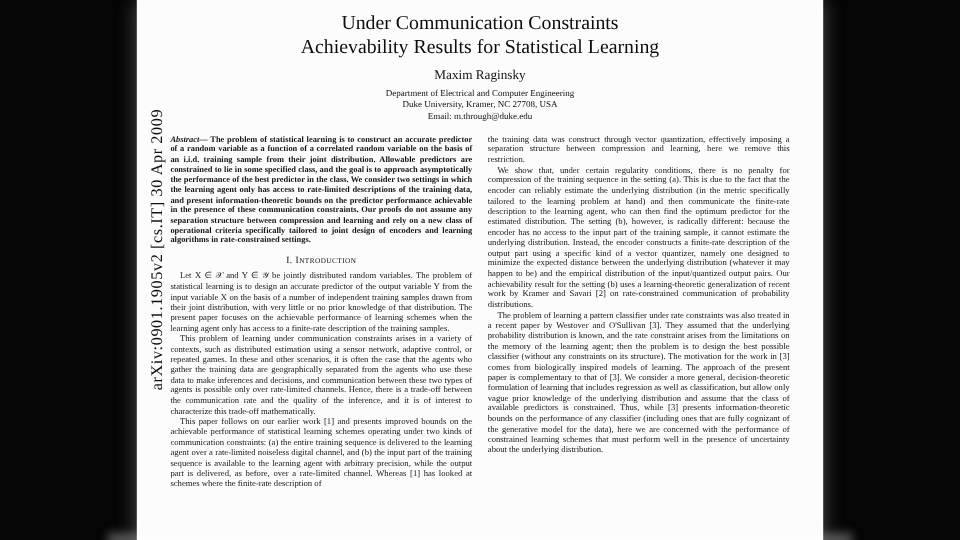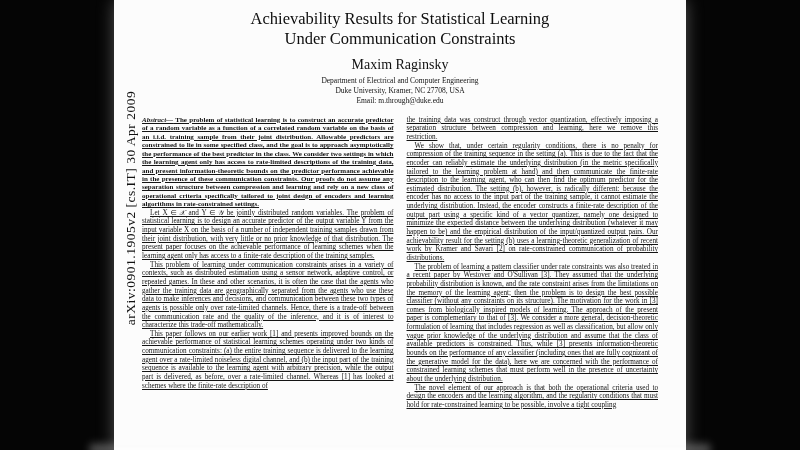--- a/index.html
+++ b/index.html
@@ -40,37 +40,37 @@
     text-align: center;
     font-size: 16.5px;
     line-height: 1.22;
     color: #0d0d0d;
   }
   .author-block {
     margin-top: 7px;
     text-align: center;
     line-height: 1.3;
   }
-  .author-name { font-size: 14px; margin-bottom: 2px; }
+  .author-name { font-size: 11px; margin-bottom: 2px; }
   .affil { font-size: 7.5px; }
   .cols {
     display: flex;
     gap: 13px;
     padding: 10px 28px 0 28px;
   }
   .col {
     flex: 1 1 0;
     min-width: 0;
     font-size: 7.2px;
     line-height: 1.2;
     text-align: justify;
     hyphens: auto;
     color: #141414;
   }
-  .col p { margin: 0; text-indent: 8px; text-decoration: underline; }
+  .col p { margin: 0; text-indent: 8px; }
   .col p.no-indent { text-indent: 0; }
   .abstract {
     font-weight: bold;
     font-size: 7px;
     line-height: 1.21;
   }
   .abstract-label { font-style: italic; }
   .sec-heading {
     margin: 7px 0 5px;
     text-align: center;
@@ -84,47 +84,47 @@
 </head>
 <body>
 
 <div class="stage">
 
   <div class="paper">
 
     <div class="arxiv-stamp">arXiv:0901.1905v2  [cs.IT]  30 Apr 2009</div>
 
     <div class="title">
+      <div>Under Communication Constraints</div>
       <div>Achievability Results for Statistical Learning</div>
-      <div>Under Communication Constraints</div>
     </div>
 
     <div class="author-block">
       <div class="author-name">Maxim Raginsky</div>
       <div class="affil">Department of Electrical and Computer Engineering</div>
       <div class="affil">Duke University, Kramer, NC 27708, USA</div>
       <div class="affil">Email: m.through@duke.edu</div>
     </div>
 
     <div class="cols">
 
       <div class="col">
         <p class="abstract no-indent">
           <span class="abstract-label">Abstract—</span><span> The problem of statistical learning is to construct an accurate predictor of a random variable as a function of a correlated random variable on the basis of an i.i.d. training sample from their joint distribution. Allowable predictors are constrained to lie in some specified class, and the goal is to approach asymptotically the performance of the best predictor in the class. We consider two settings in which the learning agent only has access to rate-limited descriptions of the training data, and present information-theoretic bounds on the predictor performance achievable in the presence of these communication constraints. Our proofs do not assume any separation structure between compression and learning and rely on a new class of operational criteria specifically tailored to joint design of encoders and learning algorithms in rate-constrained settings.</span>
         </p>
+        <h2 class="sec-heading">I. Introduction</h2>
         <p>Let X ∈ 𝒳 and Y ∈ 𝒴 be jointly distributed random variables. The problem of statistical learning is to design an accurate predictor of the output variable Y from the input variable X on the basis of a number of independent training samples drawn from their joint distribution, with very little or no prior knowledge of that distribution. The present paper focuses on the achievable performance of learning schemes when the learning agent only has access to a finite-rate description of the training samples.</p>
         <p>This problem of learning under communication constraints arises in a variety of contexts, such as distributed estimation using a sensor network, adaptive control, or repeated games. In these and other scenarios, it is often the case that the agents who gather the training data are geographically separated from the agents who use these data to make inferences and decisions, and communication between these two types of agents is possible only over rate-limited channels. Hence, there is a trade-off between the communication rate and the quality of the inference, and it is of interest to characterize this trade-off mathematically.</p>
         <p>This paper follows on our earlier work [1] and presents improved bounds on the achievable performance of statistical learning schemes operating under two kinds of communication constraints: (a) the entire training sequence is delivered to the learning agent over a rate-limited noiseless digital channel, and (b) the input part of the training sequence is available to the learning agent with arbitrary precision, while the output part is delivered, as before, over a rate-limited channel. Whereas [1] has looked at schemes where the finite-rate description of</p>
       </div>
 
       <div class="col">
         <p class="no-indent">the training data was construct through vector quantization, effectively imposing a separation structure between compression and learning, here we remove this restriction.</p>
         <p>We show that, under certain regularity conditions, there is no penalty for compression of the training sequence in the setting (a). This is due to the fact that the encoder can reliably estimate the underlying distribution (in the metric specifically tailored to the learning problem at hand) and then communicate the finite-rate description to the learning agent, who can then find the optimum predictor for the estimated distribution. The setting (b), however, is radically different: because the encoder has no access to the input part of the training sample, it cannot estimate the underlying distribution. Instead, the encoder constructs a finite-rate description of the output part using a specific kind of a vector quantizer, namely one designed to minimize the expected distance between the underlying distribution (whatever it may happen to be) and the empirical distribution of the input/quantized output pairs. Our achievability result for the setting (b) uses a learning-theoretic generalization of recent work by Kramer and Savari [2] on rate-constrained communication of probability distributions.</p>
         <p>The problem of learning a pattern classifier under rate constraints was also treated in a recent paper by Westover and O'Sullivan [3]. They assumed that the underlying probability distribution is known, and the rate constraint arises from the limitations on the memory of the learning agent; then the problem is to design the best possible classifier (without any constraints on its structure). The motivation for the work in [3] comes from biologically inspired models of learning. The approach of the present paper is complementary to that of [3]. We consider a more general, decision-theoretic formulation of learning that includes regression as well as classification, but allow only vague prior knowledge of the underlying distribution and assume that the class of available predictors is constrained. Thus, while [3] presents information-theoretic bounds on the performance of any classifier (including ones that are fully cognizant of the generative model for the data), here we are concerned with the performance of constrained learning schemes that must perform well in the presence of uncertainty about the underlying distribution.</p>
-        <p>The novel element of our approach is that both the operational criteria used to design the encoders and the learning algorithm, and the regularity conditions that must hold for rate-constrained learning to be possible, involve a tight coupling</p>
       </div>
 
     </div>
   </div>
 
   <div class="bottom-glow"></div>
 
 </div>
 
 </body></html>

